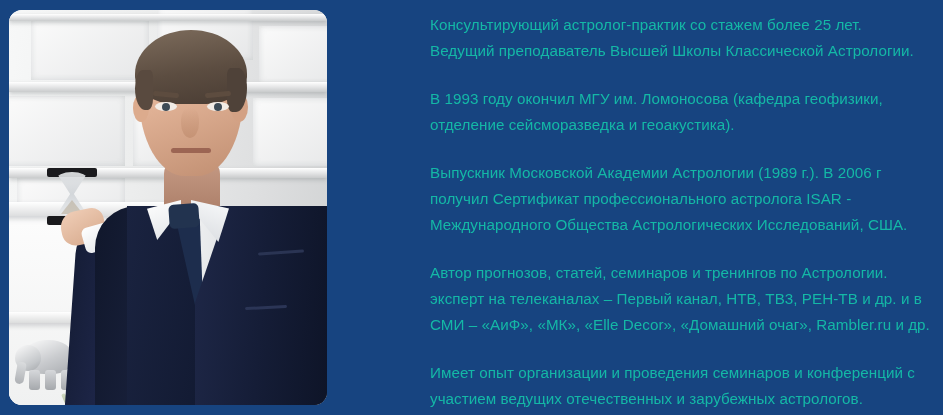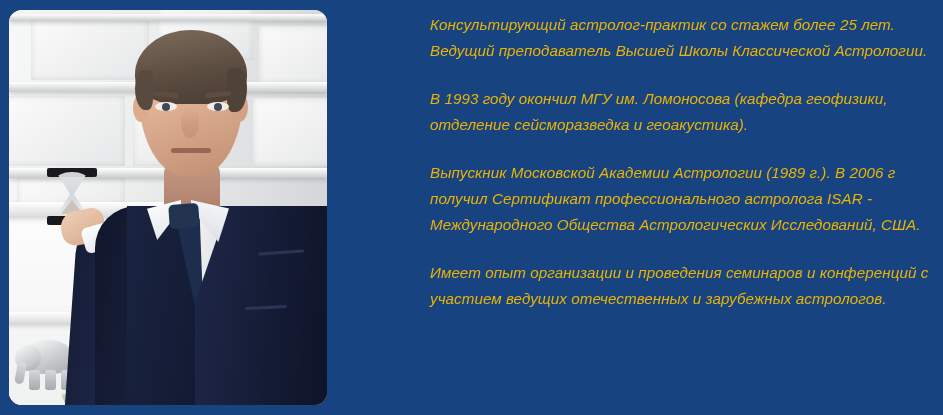--- a/index.html
+++ b/index.html
@@ -483,23 +483,22 @@
   }
 
   .bio {
     margin: 0;
     padding: 0;
   }
   .bio p {
     margin: 0 0 22px 0;
     font-size: 15.2px;
     line-height: 26px;
-    color: #eab308;
+    color: #14b8a6;
     letter-spacing: 0.05px;
-    font-style: italic;
   }
   .bio p:first-child { margin-top: 12px; }
   .bio p:last-child { margin-bottom: 0; }
 </style>
 </head>
 <body>
 
 <div class="page">
 
   <div class="photo-frame">
@@ -607,18 +606,19 @@
     </div>
   </div>
 
   <div class="content">
 
 
     <div class="bio">
       <p>Консультирующий астролог-практик со стажем более 25 лет. Ведущий преподаватель Высшей Школы Классической Астрологии.</p>
       <p>В 1993 году окончил МГУ им. Ломоносова (кафедра геофизики, отделение сейсморазведка и геоакустика).</p>
       <p>Выпускник Московской Академии Астрологии (1989 г.). В 2006 г получил Сертификат профессионального астролога ISAR - Международного Общества Астрологических Исследований, США.</p>
+      <p>Автор прогнозов, статей, семинаров и тренингов по Астрологии. эксперт на телеканалах – Первый канал, НТВ, ТВ3, РЕН-ТВ и др. и в СМИ – «АиФ», «МК», «Elle Decor», «Домашний очаг», Rambler.ru и др.</p>
       <p>Имеет опыт организации и проведения семинаров и конференций с участием ведущих отечественных и зарубежных астрологов.</p>
     </div>
 
   </div>
 
 </div>
 
 </body></html>

